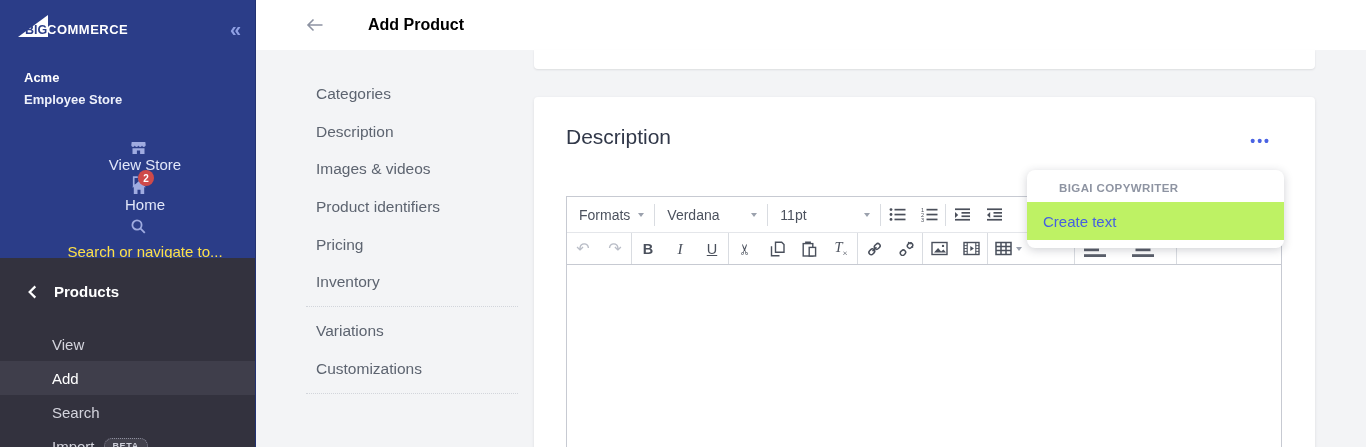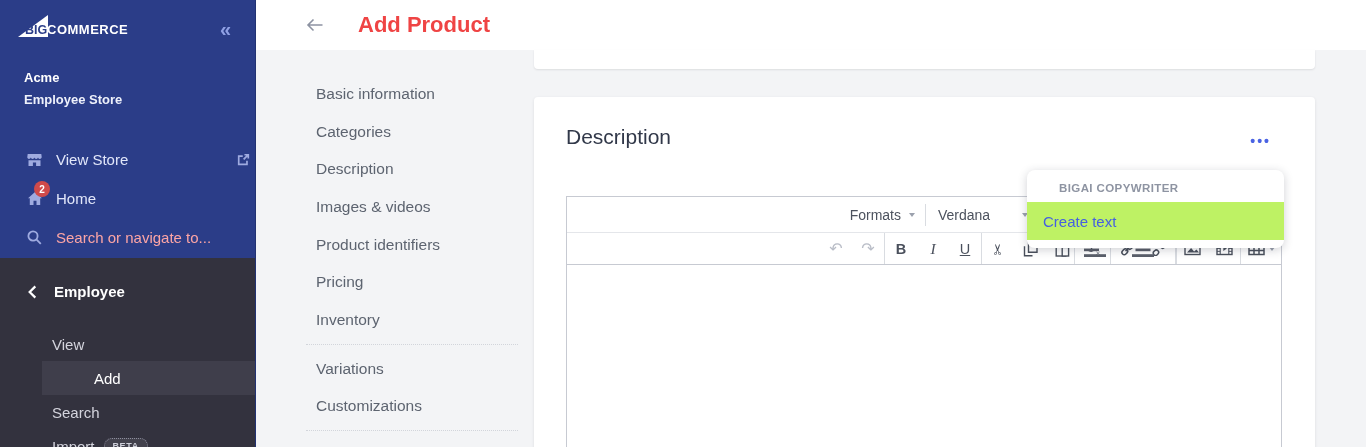--- a/index.html
+++ b/index.html
@@ -2,57 +2,57 @@
 <html><head>
 <meta charset="utf-8">
 <style>
   html,body{margin:0;padding:0;}
   body{width:1366px;height:447px;overflow:hidden;background:#f3f4f6;
        font-family:"Liberation Sans","DejaVu Sans",sans-serif;}
   .app{position:relative;width:1366px;height:447px;}
 
   
   .sidebar{position:absolute;left:0;top:0;width:256px;height:447px;background:#2b3d88;border-right:1px solid #223272;box-sizing:border-box;}
-  .logo-row{position:absolute;left:16px;top:15px;right:24px;display:flex;align-items:center;justify-content:space-between;}
+  .logo-row{position:absolute;left:16px;top:15px;right:14px;display:flex;align-items:center;justify-content:space-between;}
   .collapse{background:none;border:none;color:#8fa0e4;font-size:20px;font-weight:bold;line-height:1;padding:0;cursor:pointer;font-family:inherit;}
   .store{position:absolute;left:24px;top:70px;color:#fff;}
   .store-name{font-size:13px;font-weight:700;}
   .store-type{font-size:13px;font-weight:700;margin-top:7px;color:#eef1fb;}
   .side-nav{position:absolute;left:0;right:0;top:140px;}
-  .snav{display:flex;align-items:center;height:39px;padding:0 4px 0 26px;color:#e2e7fa;font-size:15px;text-decoration:none;cursor:pointer;}
+  .snav{display:flex;align-items:center;height:39px;padding:0 4px 0 26px;color:#e2e7fa;font-size:15px;text-decoration:none;cursor:pointer;flex-direction:column;}
   .snav .slabel{margin-left:13px;flex:1;white-space:nowrap;}
-  .snav.muted .slabel{color:#fca5a5;}
+  .snav.muted .slabel{color:#fde047;margin-top:8px;}
   .iconwrap{position:relative;width:17px;height:17px;display:flex;align-items:center;justify-content:center;}
   .badge{position:absolute;top:-9px;left:8px;background:#cf4a4a;color:#fff;font-size:10px;font-weight:700;width:16px;height:16px;border-radius:50%;display:flex;align-items:center;justify-content:center;}
   .products{position:absolute;left:0;right:0;top:258px;bottom:0;background:#33323e;}
   .p-head{display:flex;align-items:center;gap:17px;padding:25px 0 0 28px;color:#fff;font-weight:700;font-size:15px;cursor:pointer;}
   .p-items{position:absolute;left:0;right:0;top:69px;}
   .p-item{display:flex;align-items:center;height:34px;padding-left:52px;color:#d4d4dd;font-size:15px;text-decoration:none;cursor:pointer;}
-  .p-item.active{background:#3f3e4b;color:#fff;margin-left:42px;}
+  .p-item.active{background:#3f3e4b;color:#fff;}
   .beta{margin-left:9px;font-size:9px;font-weight:700;letter-spacing:.6px;color:#cfd0da;background:rgba(255,255,255,.08);border:1px dotted #8d8e9e;border-radius:8px;padding:2px 8px;line-height:1.2;}
 
   
   .topbar{position:absolute;left:256px;top:0;width:1110px;height:50px;background:#fff;display:flex;align-items:center;}
   .back{margin-left:50px;background:none;border:none;padding:0;cursor:pointer;display:flex;align-items:center;}
-  .topbar h1{font-size:22px;font-weight:600;color:#ef4444;margin:0 0 0 34px;}
+  .topbar h1{font-size:16px;font-weight:600;color:#000000;margin:0 0 0 44px;}
 
   
   .content{position:absolute;left:256px;top:50px;right:0;bottom:0;background:#f3f4f6;}
   .cnav{position:absolute;left:50px;top:25px;width:212px;}
   .cnav a{display:flex;align-items:center;height:37.7px;padding-left:10px;color:#5d6470;font-size:15.5px;text-decoration:none;cursor:pointer;white-space:nowrap;}
   .cdiv{border-top:1px dotted #d2d5db;margin:5px 0;}
 
   .card-strip{position:absolute;left:278px;top:0;width:781px;height:19px;background:#fff;border-radius:0 0 4px 4px;box-shadow:0 1px 2px rgba(50,54,66,.12);}
   .desc-card{position:absolute;left:278px;top:47px;width:781px;bottom:-2px;background:#fff;border-radius:4px 4px 0 0;box-shadow:0 1px 3px rgba(50,54,66,.12);}
   .desc-card h2{position:absolute;left:32px;top:28px;margin:0;font-size:21px;font-weight:400;color:#313849;}
   .dots{position:absolute;top:37px;right:44px;border:none;background:none;color:#4a63e3;font-size:14px;letter-spacing:2px;font-weight:700;cursor:pointer;padding:0;line-height:1;}
 
   
   .editor{position:absolute;left:32px;top:99px;width:716px;bottom:0;border:1px solid #c7cad2;box-sizing:border-box;background:#fff;display:flex;flex-direction:column;}
-  .tb{display:flex;align-items:center;position:relative;flex:0 0 auto;justify-content:flex-end;}
+  .tb{display:flex;align-items:center;position:relative;flex:0 0 auto;}
   .tb1{height:35px;}
   .tb2{height:31px;border-top:1px solid #e4e6ea;}
   .tsel{display:flex;align-items:center;background:none;border:none;font-size:14px;color:#4c525e;cursor:pointer;height:100%;padding:0 10px 0 12px;font-family:inherit;}
   .tsel.wfix{width:112px;justify-content:space-between;box-sizing:border-box;}
   .car{width:0;height:0;border-left:3.5px solid transparent;border-right:3.5px solid transparent;border-top:4px solid #9ba1ad;margin-left:8px;flex:0 0 auto;}
   .sep{width:1px;height:22px;background:#d9dce1;flex:0 0 auto;}
   .tb2 .sep{height:100%;}
   .tbtn{width:32px;height:100%;display:flex;align-items:center;justify-content:center;background:none;border:none;cursor:pointer;color:#4a505c;font-size:14px;padding:0;font-family:inherit;}
   .tbtn.dis{color:#b9bdc7;font-size:16px;}
   .glyph-b{font-weight:800;font-size:14.5px;}
@@ -128,21 +128,21 @@
       </a>
     </nav>
 
     <div class="products">
       <div class="p-head">
         <span style="display:flex;">
           <svg width="9" height="14" viewBox="0 0 8 12" fill="none" stroke="#ffffff" stroke-width="2">
               <path d="M6.5 1 1.5 6l5 5"></path>
             </svg>
         </span>
-        <span>Employee</span>
+        <span>Products</span>
       </div>
       <div class="p-items">
         <a class="p-item">
           <span>View</span>
         </a>
         <a class="p-item active">
           <span>Add</span>
         </a>
         <a class="p-item">
           <span>Search</span>
@@ -162,21 +162,20 @@
             <path d="M7.5 1.5 2 7l5.5 5.5M2 7h14.5"></path>
           </svg>
       </span>
     </button>
     <h1>Add Product</h1>
   </header>
 
   <main class="content">
 
     <nav class="cnav">
-      <a>Basic information</a>
       <a>Categories</a>
       <a>Description</a>
       <a>Images &amp; videos</a>
       <a>Product identifiers</a>
       <a>Pricing</a>
       <a>Inventory</a>
       <div class="cdiv"></div>
       <a>Variations</a>
       <a>Customizations</a>
       <div class="cdiv"></div>

